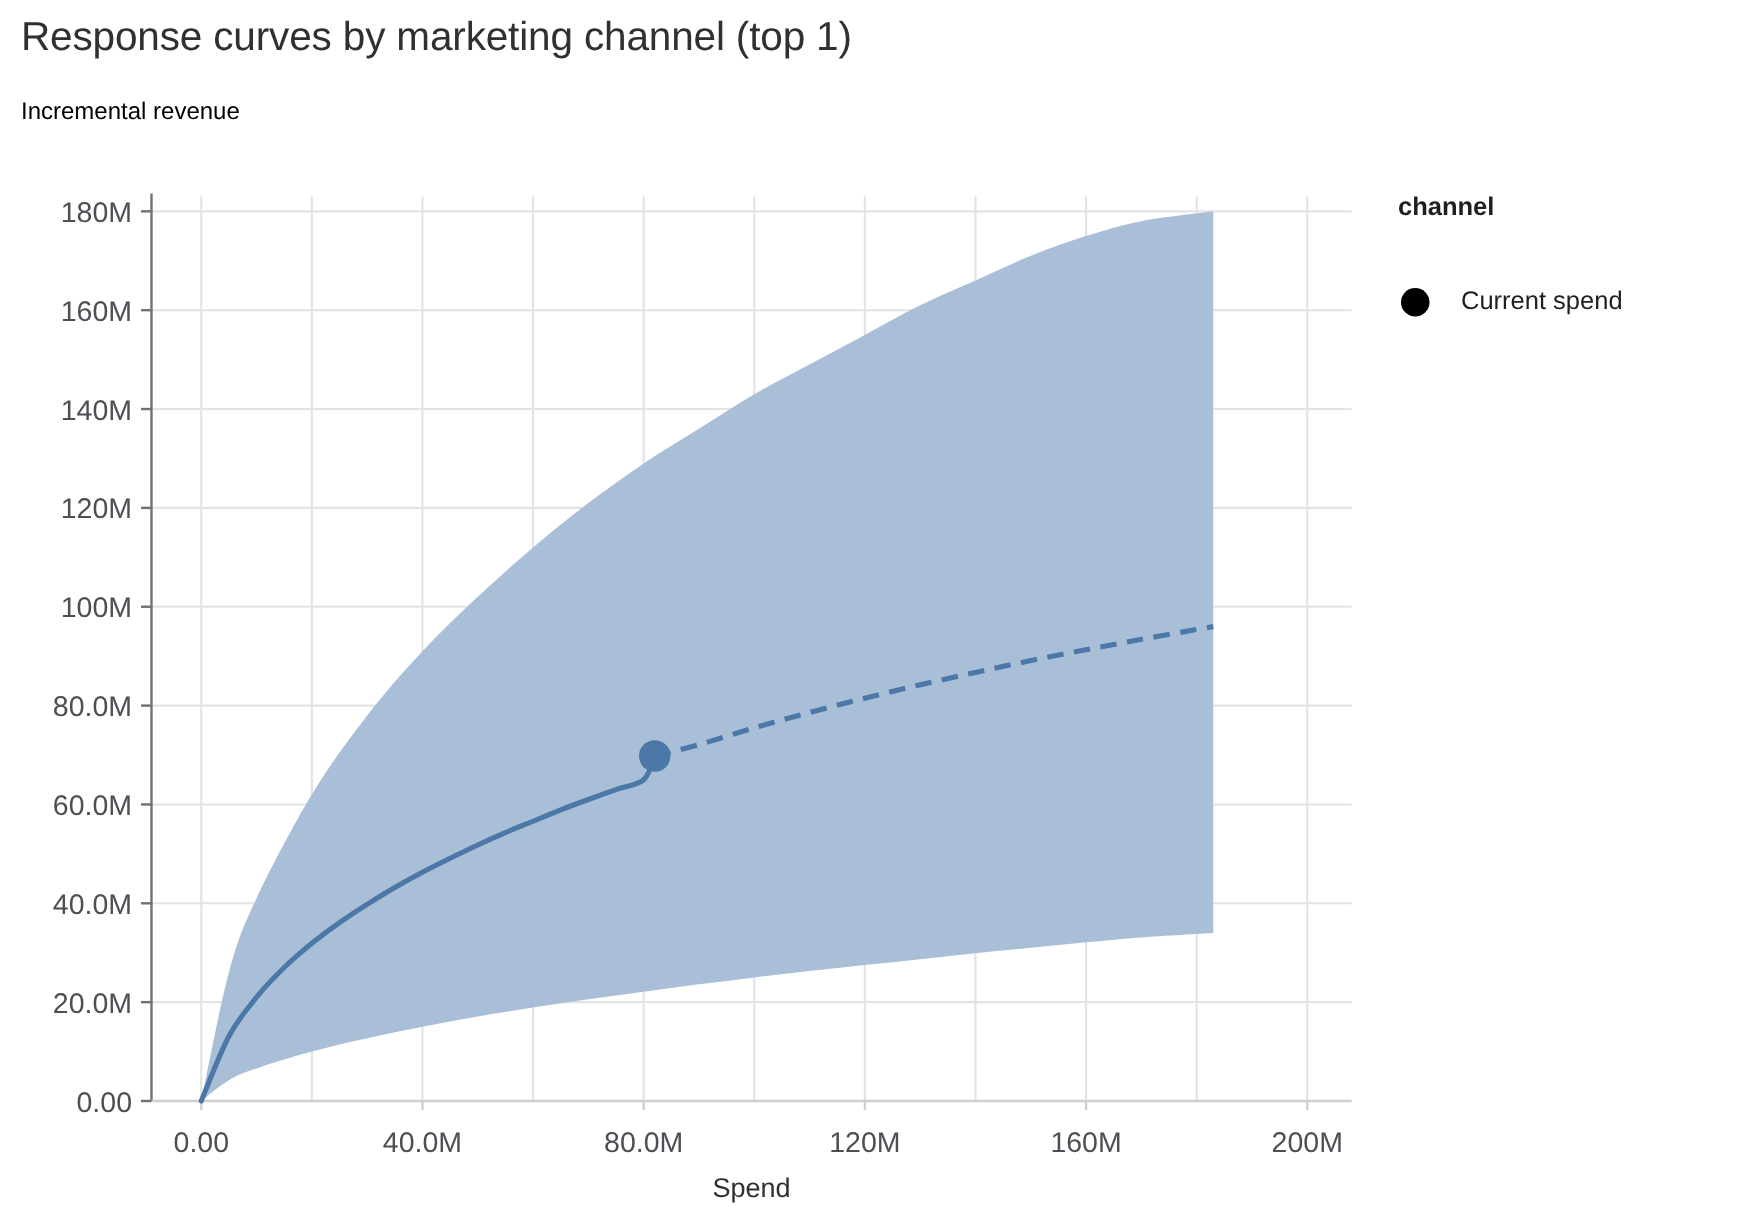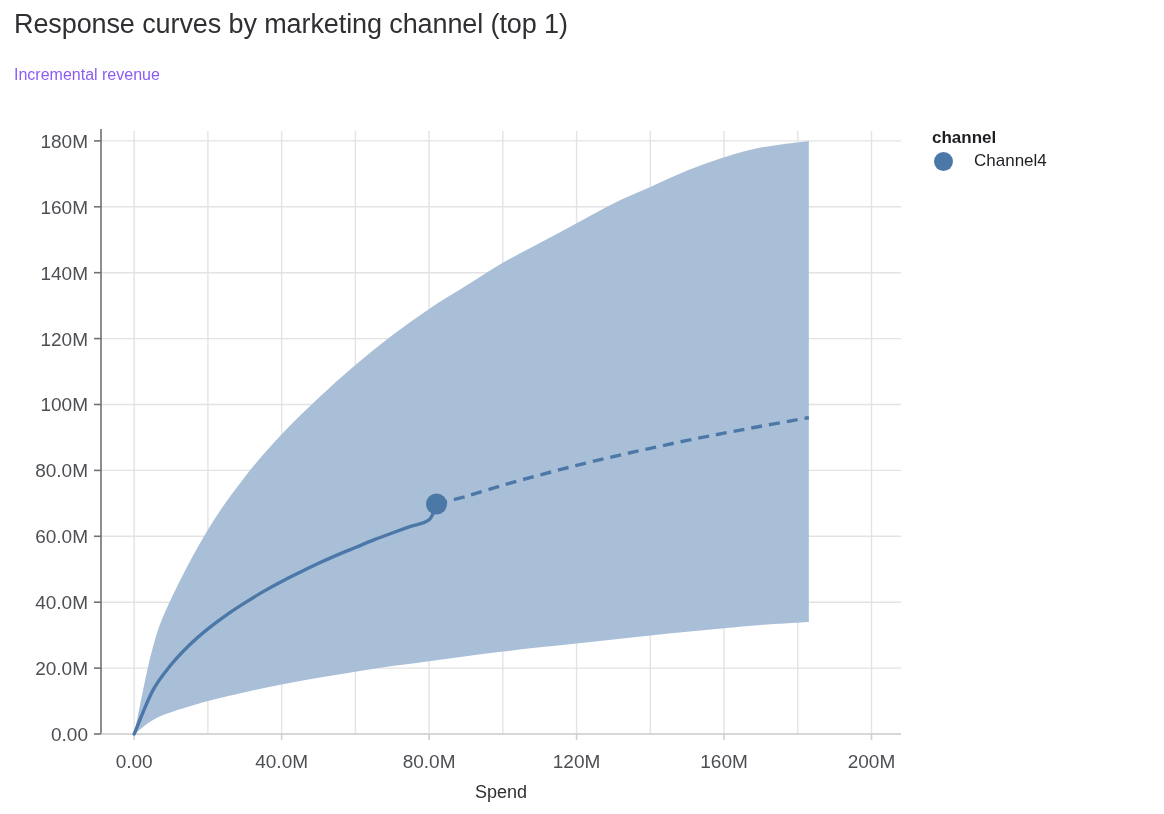--- a/index.html
+++ b/index.html
@@ -29,21 +29,21 @@
     letter-spacing: -0.1px;
     white-space: nowrap;
     text-align: right;
   }
   .chart-subtitle {
     position: absolute;
     left: 14px;
     top: 66px;
     font-size: 16px;
     font-weight: 400;
-    color: #8b5cf6;
+    color: #000000;
     white-space: nowrap;
   }
   .plot-svg {
     position: absolute;
     left: 0;
     top: 0;
   }
   .tick-label {
     font-family: "Liberation Sans", sans-serif;
     font-size: 19px;
@@ -57,20 +57,21 @@
   .legend {
     position: absolute;
     left: 932px;
     top: 128px;
     width: 228px;
   }
   .legend-title {
     font-size: 17px;
     font-weight: bold;
     color: #1e1f22;
+    margin-bottom: 11px;
   }
   .legend-row {
     display: flex;
     align-items: center;
     height: 26px;
     margin-bottom: 2px;
   }
   .legend-swatch {
     width: 34px;
     flex: 0 0 34px;
@@ -206,28 +207,28 @@
         <text x="724.0414746543778" y="768" text-anchor="middle" class="tick-label">160M</text>
         <text x="871.5069124423964" y="768" text-anchor="middle" class="tick-label">200M</text>
       </g>
 
     <text id="x-axis-title" class="axis-title" text-anchor="middle" x="501" y="798">Spend</text>
   </svg>
 
   <div class="legend">
     <div class="legend-title">channel</div>
 
+
+    <div class="legend-gap"></div>
+
+
+
+    <div class="legend-gap-sm"></div>
+
     <div class="legend-row">
       <span class="legend-swatch">
-        <span class="swatch-dot" id="sw-series" style="background: rgb(76, 120, 168);"></span>
+        <span class="swatch-dot" id="sw-current" style="background: rgb(0, 0, 0);"></span>
       </span>
-      <span class="legend-label">Channel4</span>
+      <span class="legend-label">Current spend</span>
     </div>
-
-    <div class="legend-gap"></div>
-
-
-
-    <div class="legend-gap-sm"></div>
-
   </div>
 
 </div>
 
 </body></html>

